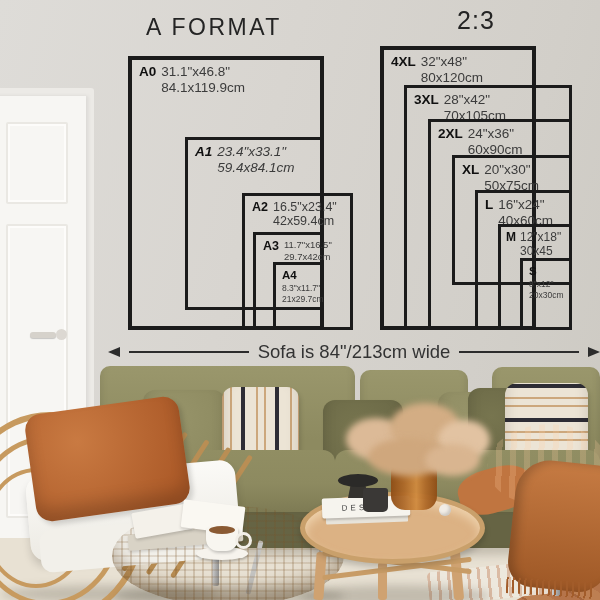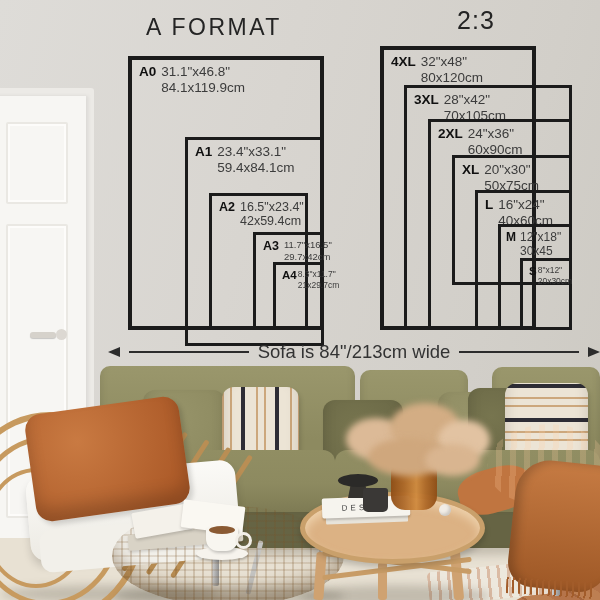--- a/index.html
+++ b/index.html
@@ -10,21 +10,21 @@
   
   .chart-title{position:absolute;text-align:center;color:#242424;letter-spacing:2.5px;font-size:23px;}
   .szbox{position:absolute;border:3px solid var(--line,#1b1b1b);box-sizing:border-box;}
   .szbox.outer{border-width:4px;}
   .szlabel{display:flex;gap:5px;padding:4px 0 0 7px;line-height:1.15;white-space:nowrap;}
   .szname{font-weight:700;color:#101010;font-size:13.5px;}
   .szdims{display:flex;flex-direction:column;color:#3c3c3c;font-size:13.5px;}
   .sm .szname{font-size:12.5px}.sm .szdims{font-size:9.5px;line-height:1.25;}
   .mid .szname{font-size:12px}.mid .szdims{font-size:12px}.mid .szlabel{gap:4px;padding-left:5px;}
   .a2f .szname{font-size:12.5px}.a2f .szdims{font-size:12.5px}
-  .tiny .szlabel{flex-direction:row;gap:1px;padding:4px 0 0 6px;}
+  .tiny .szlabel{flex-direction:column;gap:1px;padding:4px 0 0 6px;}
   .tiny .szname{font-size:11.5px}.tiny .szdims{font-size:8.5px;line-height:1.3;}
   
   .sofa-width{position:absolute;left:108px;top:341px;width:492px;height:22px;display:flex;align-items:center;gap:9px;color:#333;}
   .aline{flex:1;height:0;border-top:2px solid #2c2c2c;}
   .ahead-l{width:0;height:0;border-top:5px solid transparent;border-bottom:5px solid transparent;border-right:12px solid #2c2c2c;}
   .ahead-r{width:0;height:0;border-top:5px solid transparent;border-bottom:5px solid transparent;border-left:12px solid #2c2c2c;}
   .awidth-text{font-size:18.5px;white-space:nowrap;}
   
   .door-frame{left:-16px;top:88px;width:110px;height:452px;background:#eceae6;border-radius:3px;}
   .door{left:-12px;top:96px;width:98px;height:444px;background:var(--door,#f7f6f3);box-shadow:2px 0 4px rgba(0,0,0,.08);}
@@ -118,30 +118,30 @@
     <div class="chart-title" style="left:116px;top:14px;width:196px;">A FORMAT</div>
     <div class="szbox outer" style="left:128px;top:56px;width:196px;height:274px;">
       <div class="szlabel">
         <span class="szname">A0</span>
         <span class="szdims">
           <span>31.1"x46.8"</span>
           <span>84.1x119.9cm</span>
         </span>
       </div>
     </div>
-    <div class="szbox" style="left:185px;top:137px;width:139px;height:209px;">
+    <div class="szbox" style="left:185px;top:137px;width:139px;height:173px;font-style:italic;">
       <div class="szlabel">
         <span class="szname">A1</span>
         <span class="szdims">
           <span>23.4"x33.1"</span>
           <span>59.4x84.1cm</span>
         </span>
       </div>
     </div>
-    <div class="szbox a2f" style="left:209px;top:193px;width:99px;height:137px;">
+    <div class="szbox a2f" style="left:242px;top:193px;width:111px;height:137px;">
       <div class="szlabel">
         <span class="szname">A2</span>
         <span class="szdims">
           <span>16.5"x23.4"</span>
           <span>42x59.4cm</span>
         </span>
       </div>
     </div>
     <div class="szbox sm" style="left:253px;top:232px;width:71px;height:98px;">
       <div class="szlabel">

